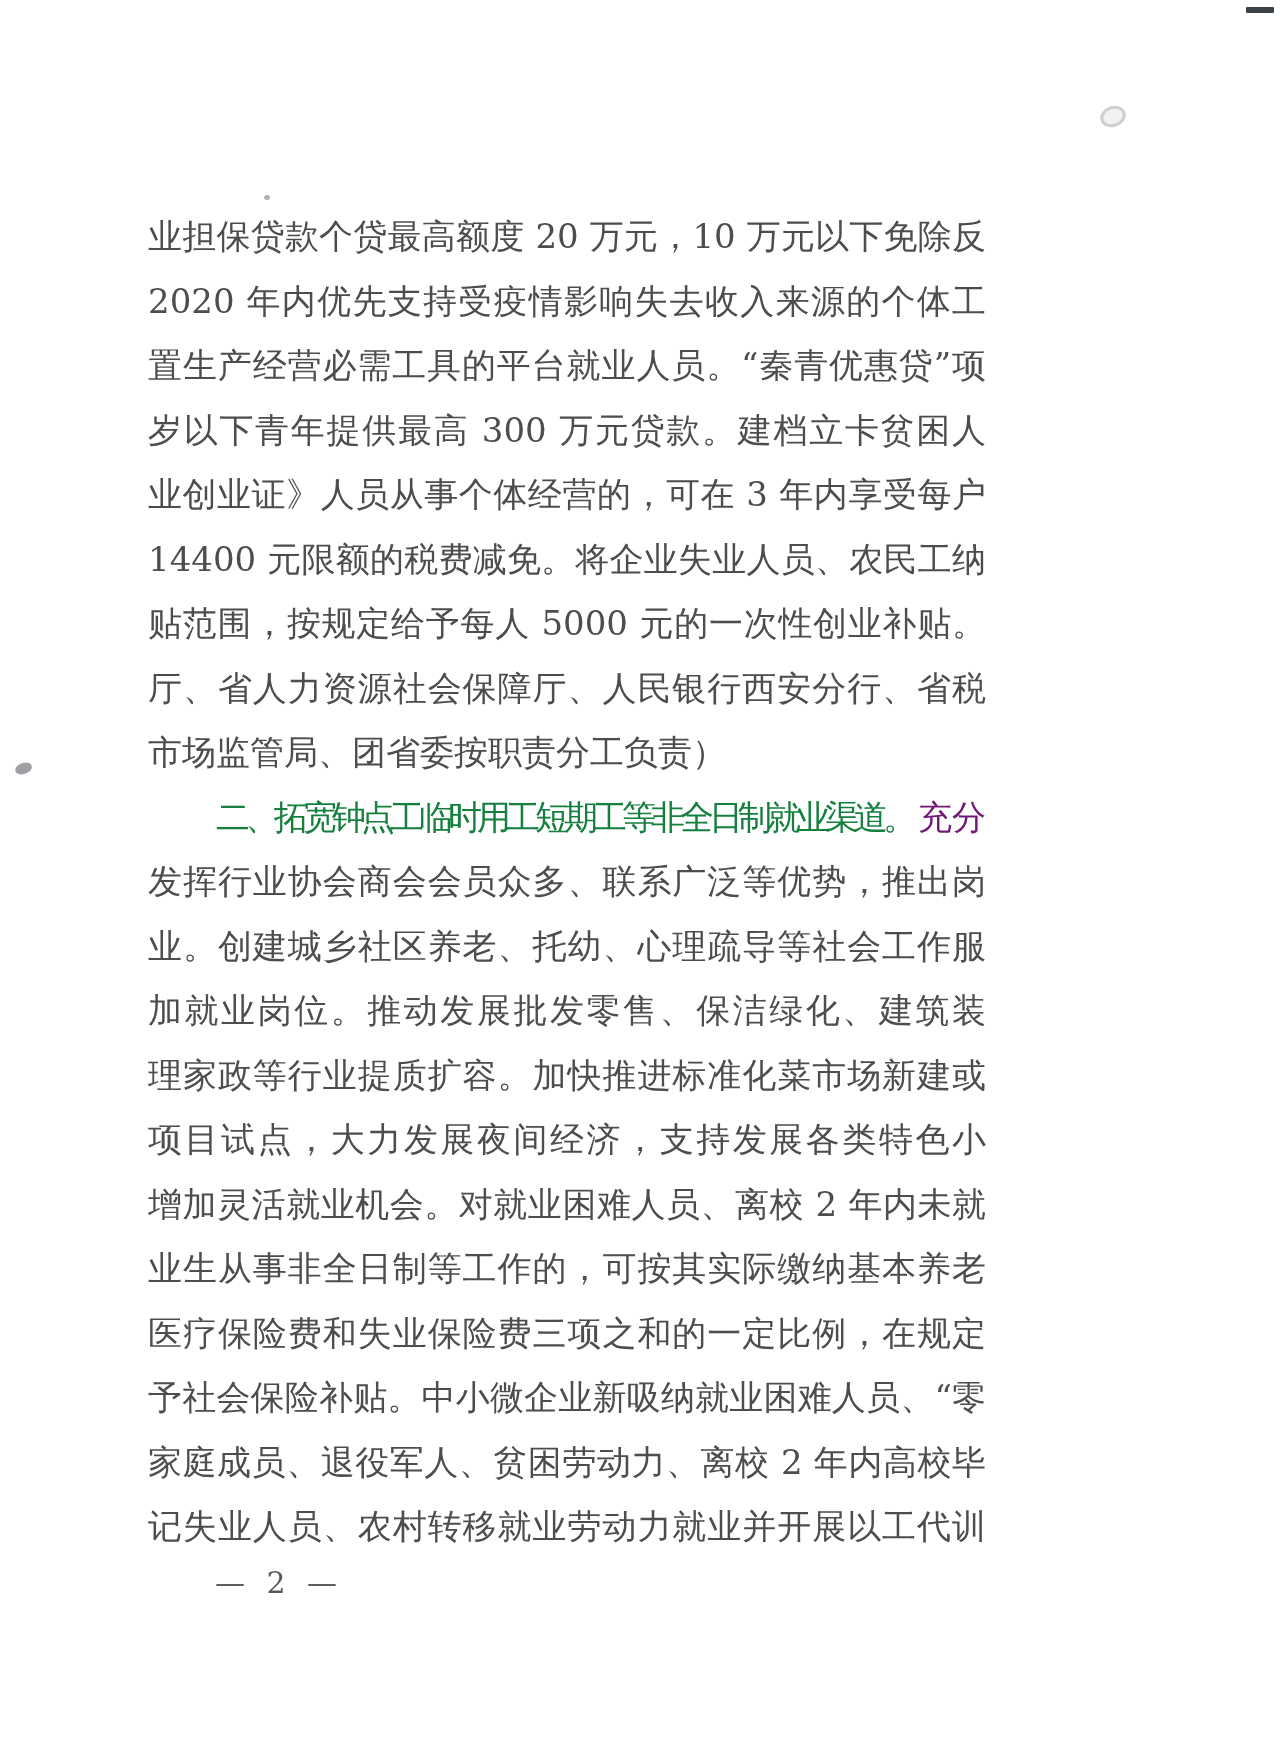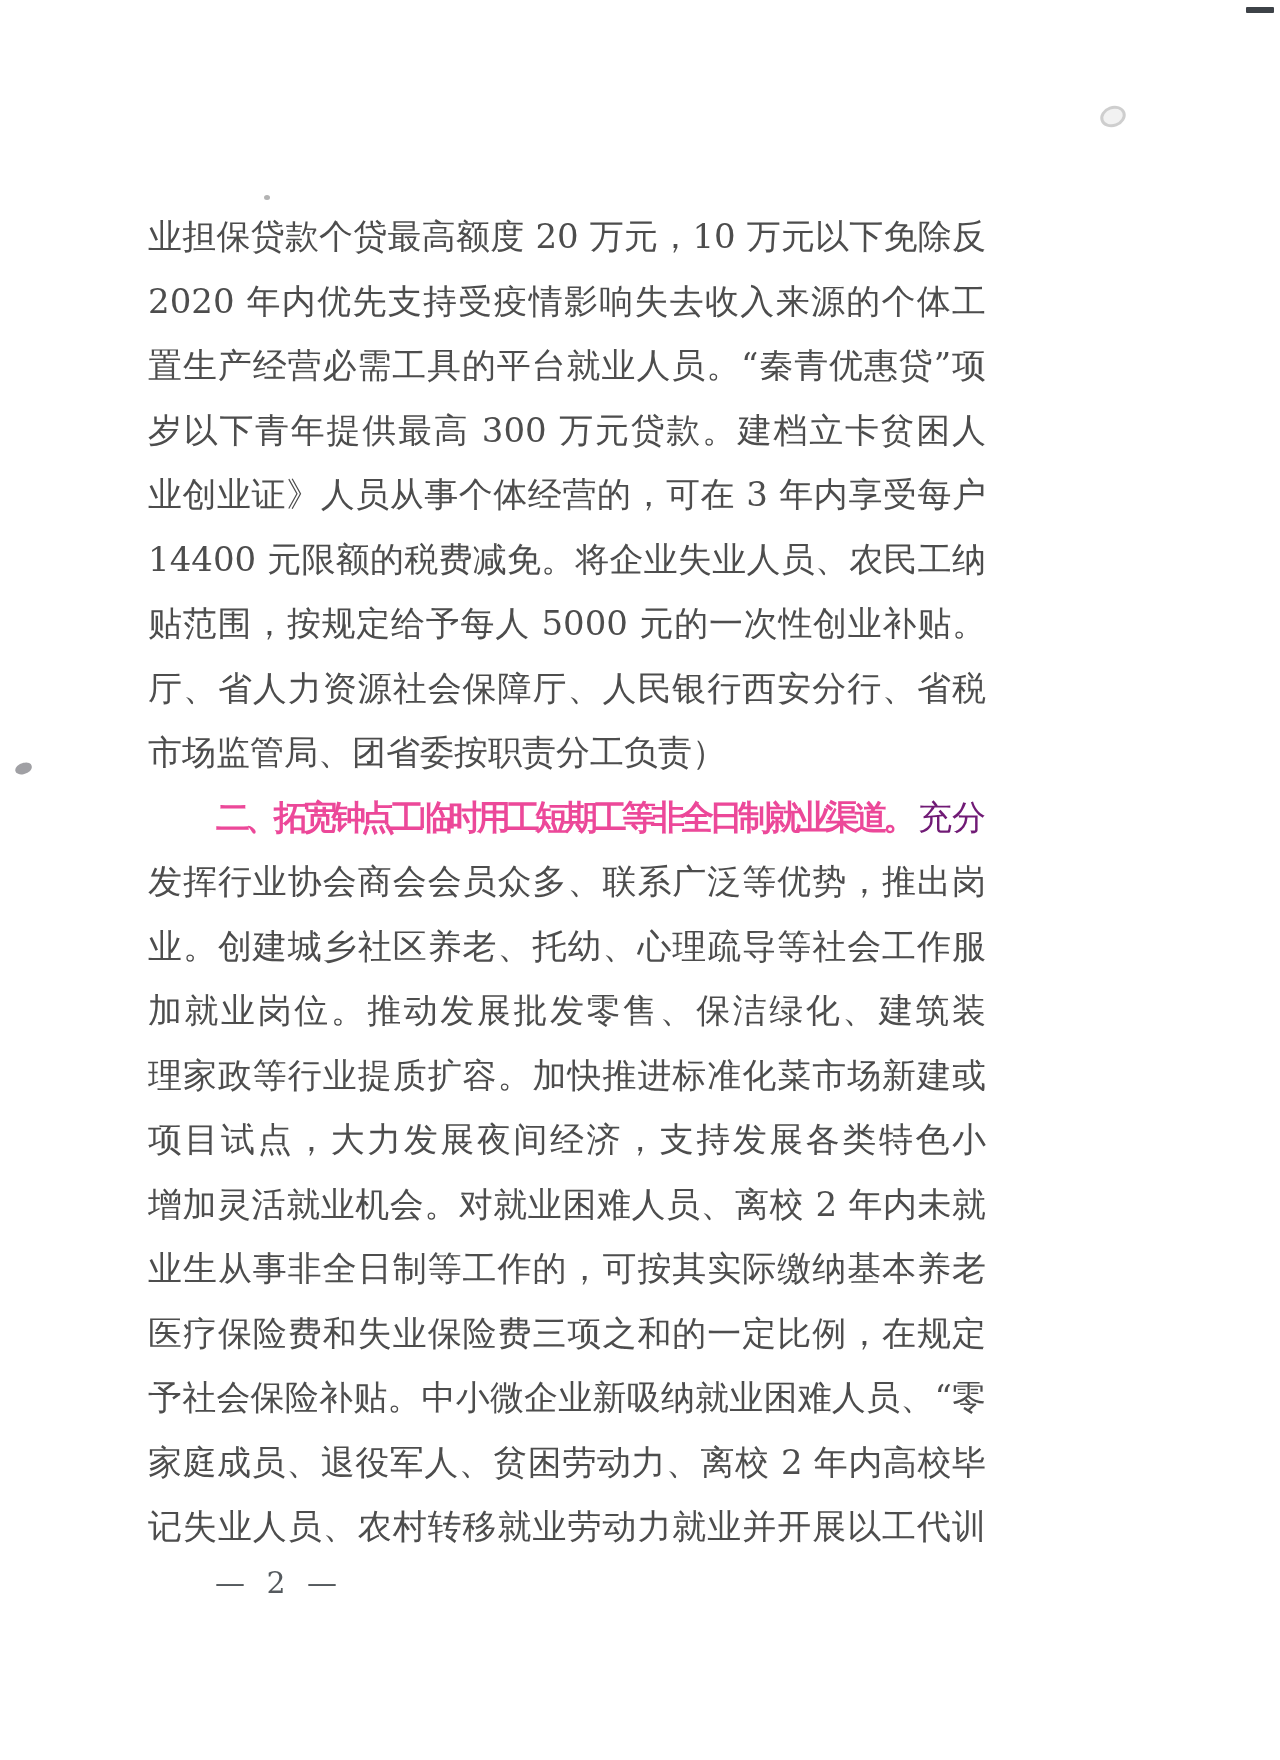--- a/index.html
+++ b/index.html
@@ -35,22 +35,22 @@
     text-align-last: left;
   }
   .line.heading {
     box-sizing: border-box;
     padding-left: 68px;
     text-align: left;
     text-align-last: left;
     white-space: nowrap;
   }
   .heading .b {
-    font-weight: bold;
-    color: #ec4899;
+    font-weight: normal;
+    color: #15803d;
     letter-spacing: -5px;
   }
   .heading .tail {
     color: #701a75;
     letter-spacing: 0;
     margin-left: 6px;
   }
   .page-number {
     position: absolute;
     left: 214px;

